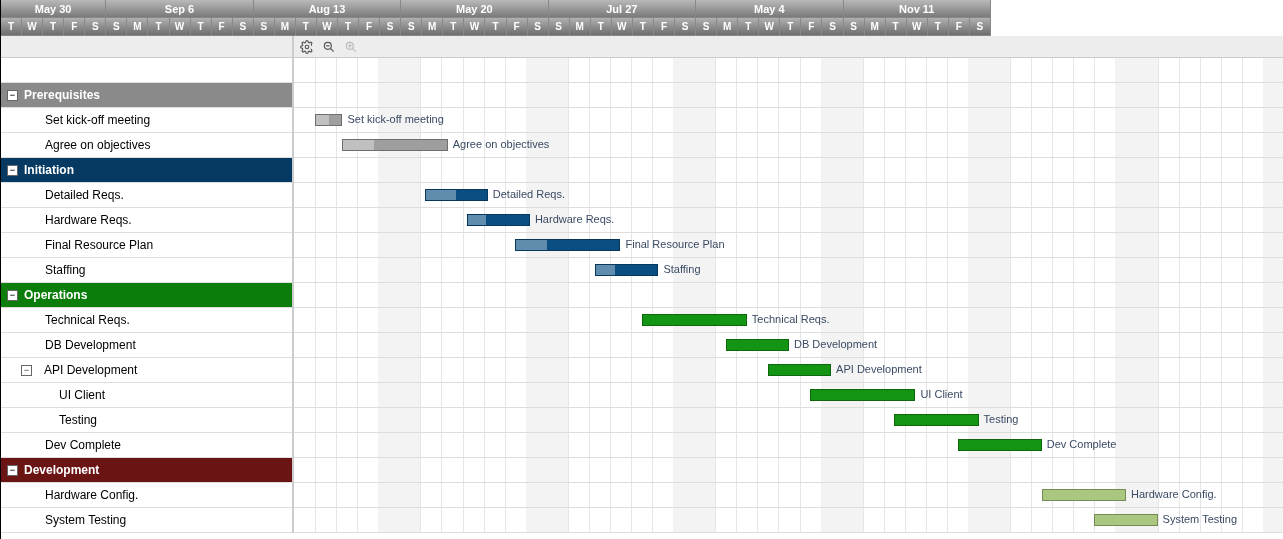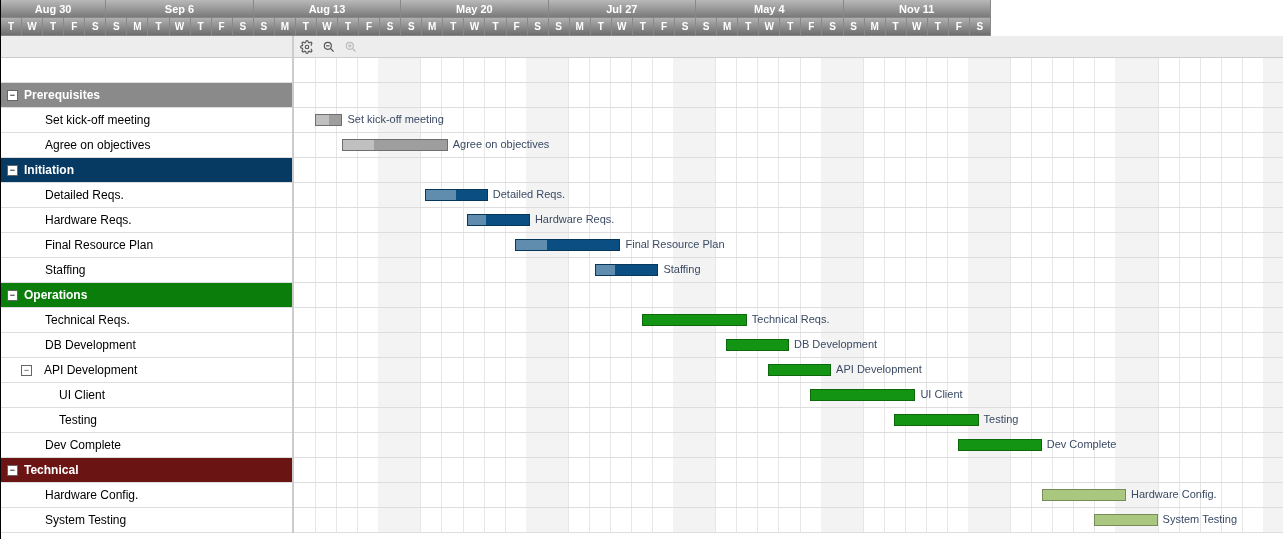--- a/index.html
+++ b/index.html
@@ -51,21 +51,21 @@
 
 </style>
 </head>
 <body>
 
 <div class="wrap">
 
   <div class="header">
     <div class="header-right">
       <div class="weeks" id="weeks">
-          <div class="week" style="width: 105.319px;">Aug 30</div>
+          <div class="week" style="width: 105.319px;">May 30</div>
           <div class="week" style="width: 147.447px;">Sep 6</div>
           <div class="week" style="width: 147.447px;">Aug 13</div>
           <div class="week" style="width: 147.447px;">May 20</div>
           <div class="week" style="width: 147.447px;">Jul 27</div>
           <div class="week" style="width: 147.447px;">May 4</div>
           <div class="week" style="width: 147.447px;">Nov 11</div>
         </div>
       <div class="days" id="days">
           <div class="day" style="width: 21.0638px;">T</div>
           <div class="day" style="width: 21.0638px;">W</div>
@@ -192,21 +192,21 @@
           <span class="task-label sub">UI Client</span>
         </div>
         <div class="row">
           <span class="task-label sub">Testing</span>
         </div>
         <div class="row">
           <span class="task-label">Dev Complete</span>
         </div>
         <div class="row group-row" style="background: rgb(107, 20, 20);">
           <span class="collapse">−</span>
-          <span>Technical</span>
+          <span>Development</span>
         </div>
         <div class="row">
           <span class="task-label">Hardware Config.</span>
         </div>
         <div class="row">
           <span class="task-label">System Testing</span>
         </div>
       </div>
     <div class="right-col" id="right-col">
       <div class="grid-bg" id="grid-bg">

